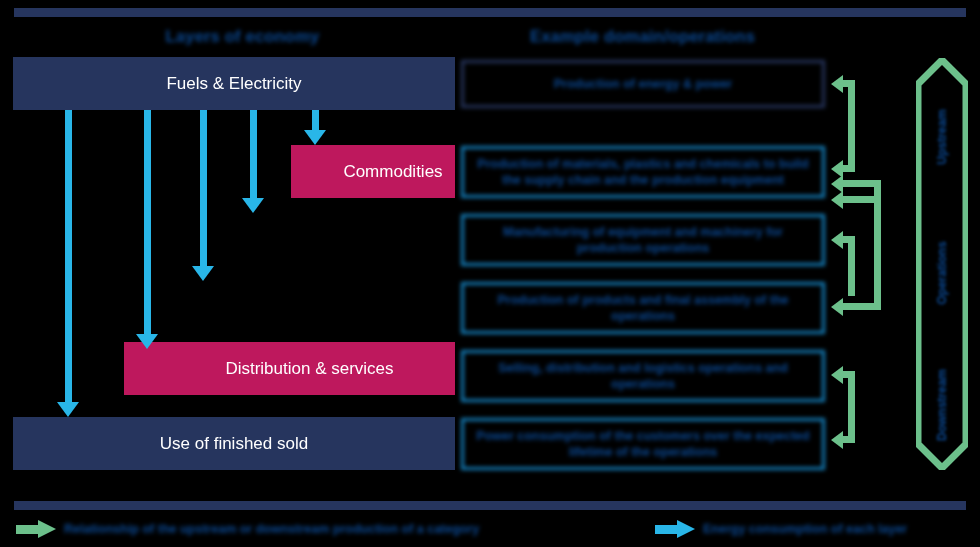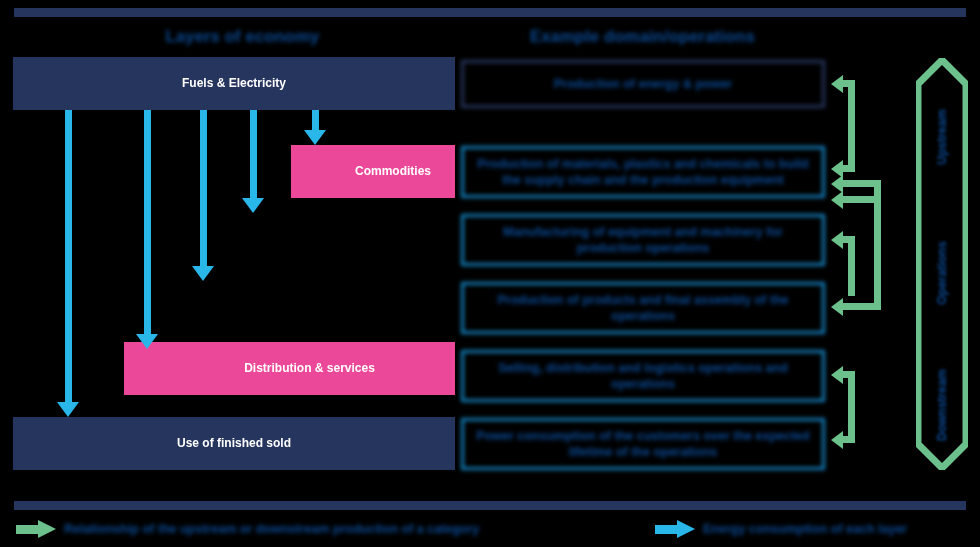--- a/index.html
+++ b/index.html
@@ -9,24 +9,24 @@
 
   .bar-top,.bar-bottom{position:absolute;background:#26355e;}
   .bar-top{left:14px;top:8px;width:952px;height:9px;}
   .bar-bottom{left:14px;top:501px;width:952px;height:9px;}
 
   .col-head{position:absolute;color:#0b4a96;font-weight:bold;font-size:16.5px;
             text-align:center;letter-spacing:.2px;
             filter:blur(2.1px);}
 
   .lbox{position:absolute;display:flex;align-items:center;justify-content:center;
-        text-align:center;color:#fff;font-size:12px;line-height:1.25;
-        padding:0 8px;box-sizing:border-box;font-weight:bold;}
+        text-align:center;color:#fff;font-size:17px;line-height:1.25;
+        padding:0 8px;box-sizing:border-box;}
   .lbox.navy{background:#26355e;}
-  .lbox.blue{background:#ec4899;padding-left:48px;}
+  .lbox.blue{background:#be185d;padding-left:48px;}
 
   .rbox{position:absolute;box-sizing:border-box;border:3px solid #1480bd;
         display:flex;align-items:center;justify-content:center;text-align:center;
         color:#0b4a96;font-weight:bold;font-size:12.5px;line-height:1.3;
         padding:0 10px;filter:blur(1.9px);}
   .rbox.navyb{border-color:#26355e;}
 
   .arrow-stem{position:absolute;background:#29b6e8;width:7px;}
   .arrow-head{position:absolute;width:0;height:0;
               border-left:11px solid transparent;border-right:11px solid transparent;

